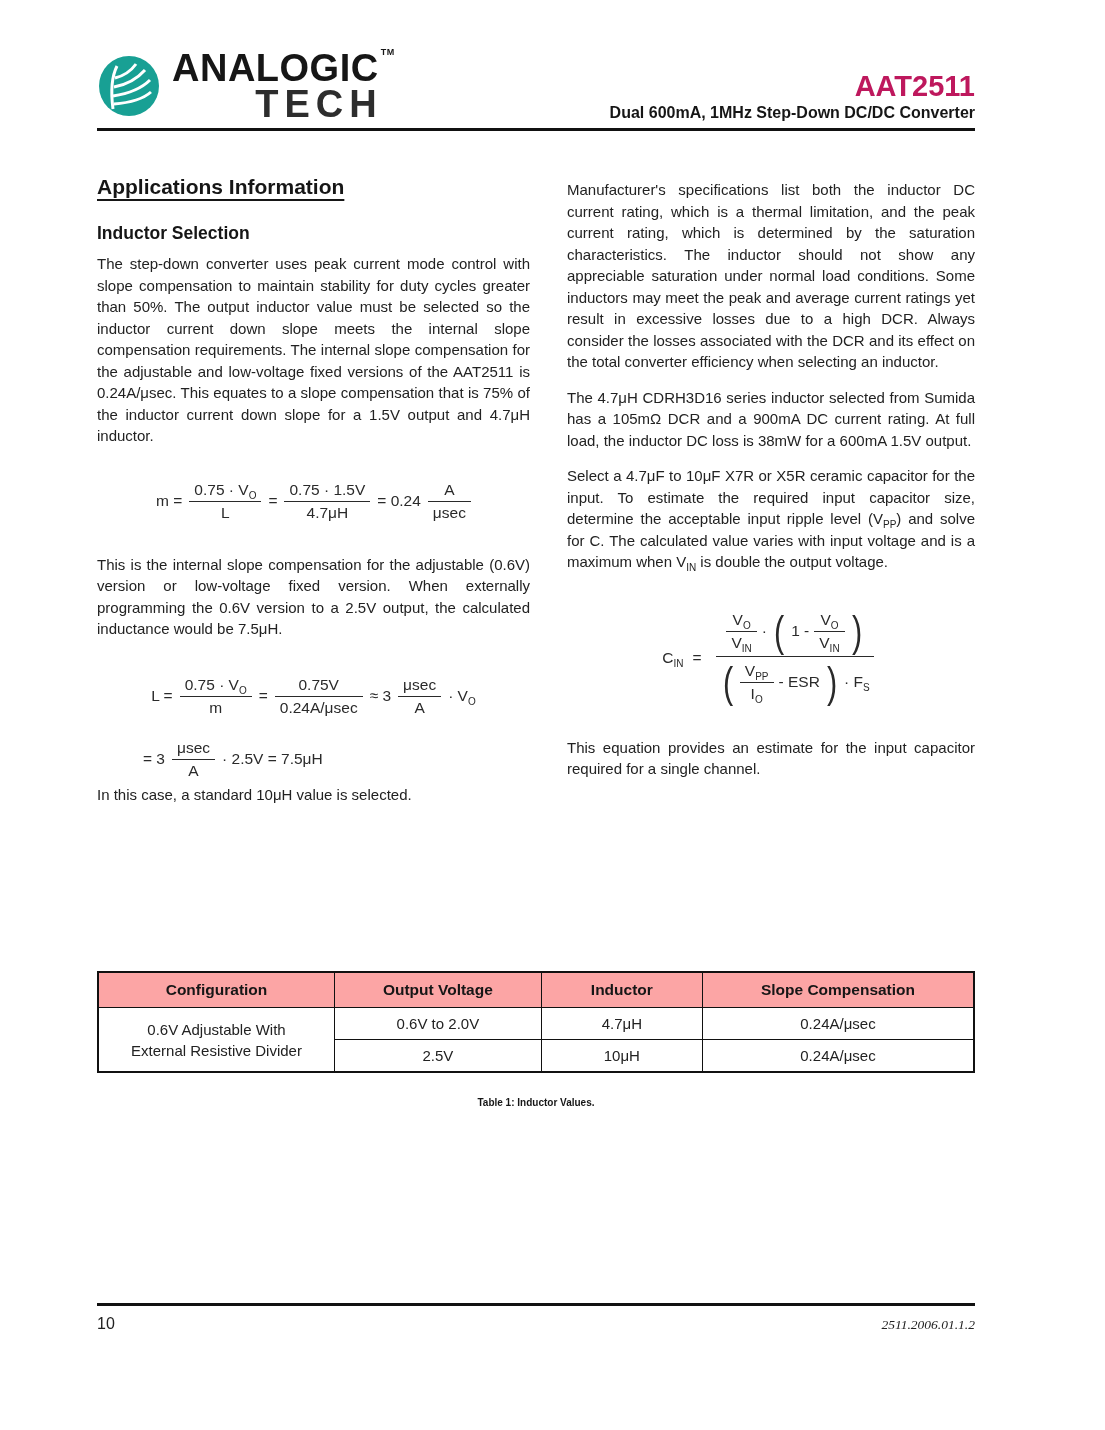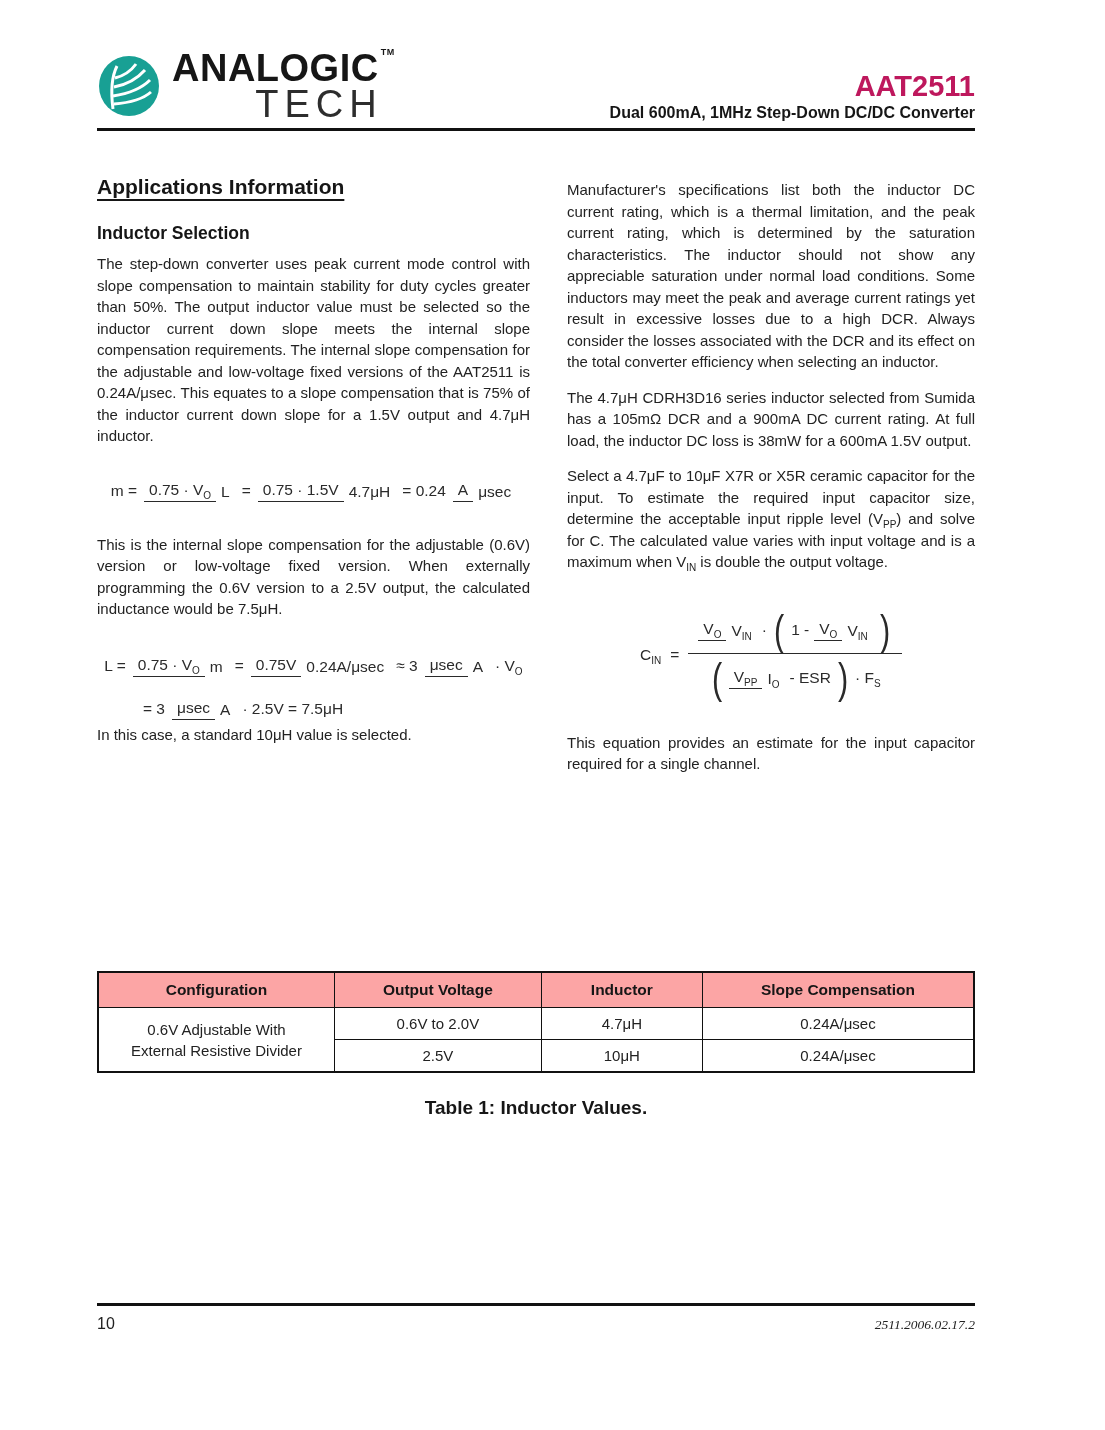--- a/index.html
+++ b/index.html
@@ -15,21 +15,21 @@
     overflow: hidden;
   }
   .content { margin-left: 97px; margin-right: 130px; }
 
   
   .hdr { display: flex; justify-content: space-between; align-items: flex-end; padding-top: 50px; }
   .brand { display: flex; align-items: center; gap: 11px; }
   .brand-text { display: inline-block; }
   .brand-line1 { font-size: 38px; font-weight: 700; letter-spacing: 0.5px; line-height: 0.95; color: #161616; white-space: nowrap; }
   .brand-tm { font-size: 9px; font-weight: 700; vertical-align: top; position: relative; top: -2px; left: 2px; }
-  .brand-line2 { font-size: 38px; font-weight: 400; letter-spacing: 6px; line-height: 0.95; color: #2d2d2d; text-align: right; margin-right: 10px; }
+  .brand-line2 { font-size: 38px; font-weight: 700; letter-spacing: 6px; line-height: 0.95; color: #2d2d2d; text-align: right; margin-right: 10px; }
   .hdr-right { text-align: right; }
   .part-number { font-size: 29px; font-weight: 700; color: #be185d; line-height: 1.1; }
   .doc-subtitle { font-size: 16px; font-weight: 700; color: #161616; margin-top: 1px; }
   .header-rule { border: none; border-top: 3.5px solid #111; margin: 6px 0 0 0; }
 
   
   .columns { display: flex; gap: 37px; margin-top: 44px; min-height: 796px; align-items: flex-start; }
   .col-left { width: 433px; flex: none; }
   .col-right { width: 408px; flex: none; }
 
@@ -42,40 +42,40 @@
   }
   h2.sub-title { font-size: 17.5px; font-weight: 700; color: #161616; margin: 0 0 9px 0; }
   p.body-text { font-size: 15px; line-height: 1.435; text-align: justify; margin: 4px 0 14px 0; }
 
   
   .formula { display: flex; align-items: center; justify-content: center; gap: 7px; font-size: 15.5px; color: #2a2a2a; white-space: nowrap; }
   .formula-m  { margin: 34px 0 32px 0; }
   .formula-l1 { margin: 36px 0 0 0; }
   .formula-l2 { justify-content: flex-start; padding-left: 46px; margin: 22px 0 0 0; }
   .after-formula { margin-top: 44px; }
-  .frac { display: inline-flex; flex-direction: row; align-items: stretch; text-align: center; }
+  .frac { display: inline-flex; flex-direction: column; align-items: stretch; text-align: center; }
   .frac .num { display: block; border-bottom: 1.5px solid #2a2a2a; padding: 0 5px 2px 5px; }
   .frac .den { display: block; padding: 2px 5px 0 5px; }
   sub.fsub { font-size: 10px; line-height: 0; }
 
   
   .formula-cin { margin: 36px 0 30px 0; gap: 9px; }
   .bigfrac { display: inline-flex; flex-direction: column; align-items: center; }
   .bigrow { display: flex; align-items: center; gap: 5px; padding: 2px 10px 4px 10px; }
   .bigrow.bignum { border-bottom: 1.6px solid #2a2a2a; margin-bottom: 3px; }
   .paren { font-size: 275%; font-weight: 400; line-height: 0.9; transform: scaleX(0.72); color: #2a2a2a; }
 
   
   .table-wrap { margin-top: 0; }
   table.dtable { width: 100%; border-collapse: collapse; border: 2px solid #111; }
   table.dtable th, table.dtable td { border: 1.6px solid #111; text-align: center; vertical-align: middle; }
   table.dtable th { background: #fca5a5; font-size: 15.5px; font-weight: 700; padding: 8px 6px; color: #161616; }
   table.dtable td { font-size: 15px; padding: 7px 6px; }
   .config-cell div { line-height: 1.4; }
-  .tbl-caption { text-align: center; font-size: 19px; font-weight: 700; color: #161616; margin-top: 24px; }
+  .tbl-caption { text-align: center; font-size: 10px; font-weight: 700; color: #161616; margin-top: 24px; }
 
   
   .footer {
     position: absolute; top: 1303px; left: 97px; width: 878px;
     border-top: 3.5px solid #111; padding-top: 9px;
     display: flex; justify-content: space-between; align-items: baseline;
   }
   .page-num { font-size: 16px; color: #222; }
   .doc-version { font-family: "Liberation Serif", serif; font-style: italic; font-size: 13.5px; color: #222; }
 </style>
@@ -238,15 +238,15 @@
             <td>0.24A/μsec</td>
           </tr>
         </tbody>
       </table>
       <div class="tbl-caption">Table 1: Inductor Values.</div>
     </div>
   </div>
 
   <div class="footer">
     <span class="page-num">10</span>
-    <span class="doc-version">2511.2006.02.17.2</span>
+    <span class="doc-version">2511.2006.01.1.2</span>
   </div>
 </div>
 
 </body></html>

